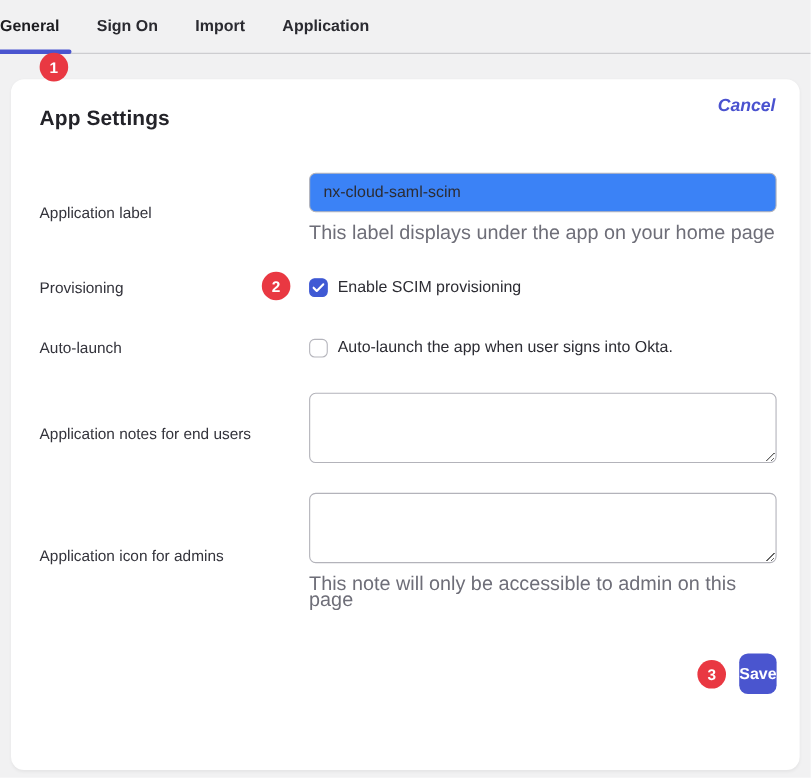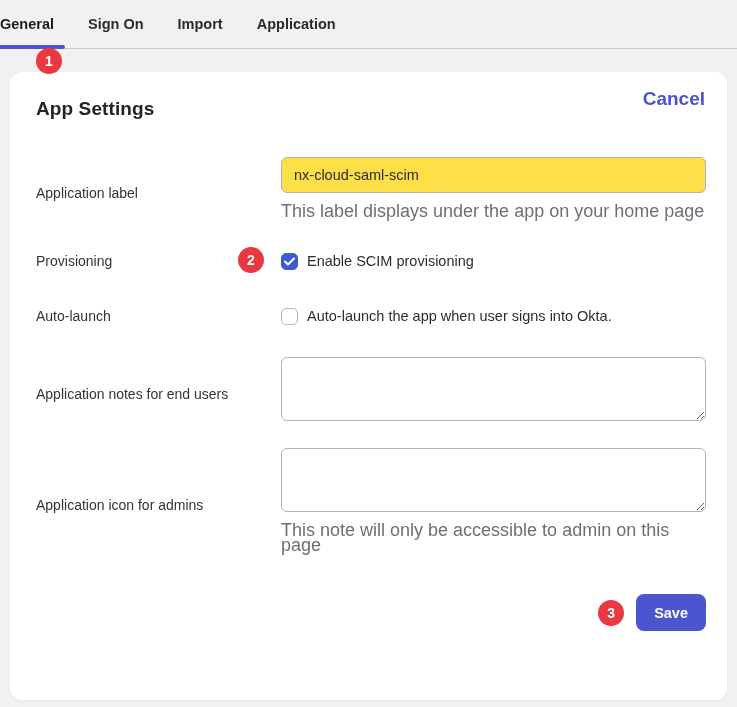--- a/index.html
+++ b/index.html
@@ -73,24 +73,25 @@
     background: #ffffff;
     border-radius: 12px;
     padding: 0 21px 0 26px;
     box-shadow: 0 1px 3px rgba(0,0,0,0.05);
   }
   .cancel-link {
     position: absolute;
     top: 16px;
     right: 22px;
     color: #4a52cf;
-    font-size: 19px;
+    font-size: 16px;
     font-weight: 700;
     text-decoration: none;
     cursor: pointer;
+    font-style: italic;
   }
   .panel-title {
     margin-top: 26px;
     font-size: 19px;
     font-weight: 700;
     color: #232329;
     letter-spacing: 0.1px;
   }
 
   
@@ -108,21 +109,21 @@
 
   input[type="text"] {
     width: 100%;
     height: 36px;
     border: 1px solid #b3b3ba;
     border-radius: 6px;
     padding: 0 12px;
     font-family: "Liberation Sans", sans-serif;
     font-size: 14.5px;
     color: #2c2c33;
-    background: #fde047;
+    background: #3b82f6;
     outline: none;
   }
   textarea {
     width: 100%;
     height: 64px;
     border: 1px solid #b3b3ba;
     border-radius: 6px;
     padding: 8px 12px;
     font-family: "Liberation Sans", sans-serif;
     font-size: 14.5px;
@@ -177,21 +178,21 @@
   
   .footer {
     margin-top: 41px;
     display: flex;
     justify-content: flex-end;
     align-items: center;
     gap: 12px;
   }
   .save-btn {
     height: 37px;
-    padding: 0 18px;
+    padding: 0 0;
     background: #4a55cf;
     color: #ffffff;
     font-family: "Liberation Sans", sans-serif;
     font-size: 14.5px;
     font-weight: 700;
     border: none;
     border-radius: 8px;
     cursor: pointer;
   }
 </style>

